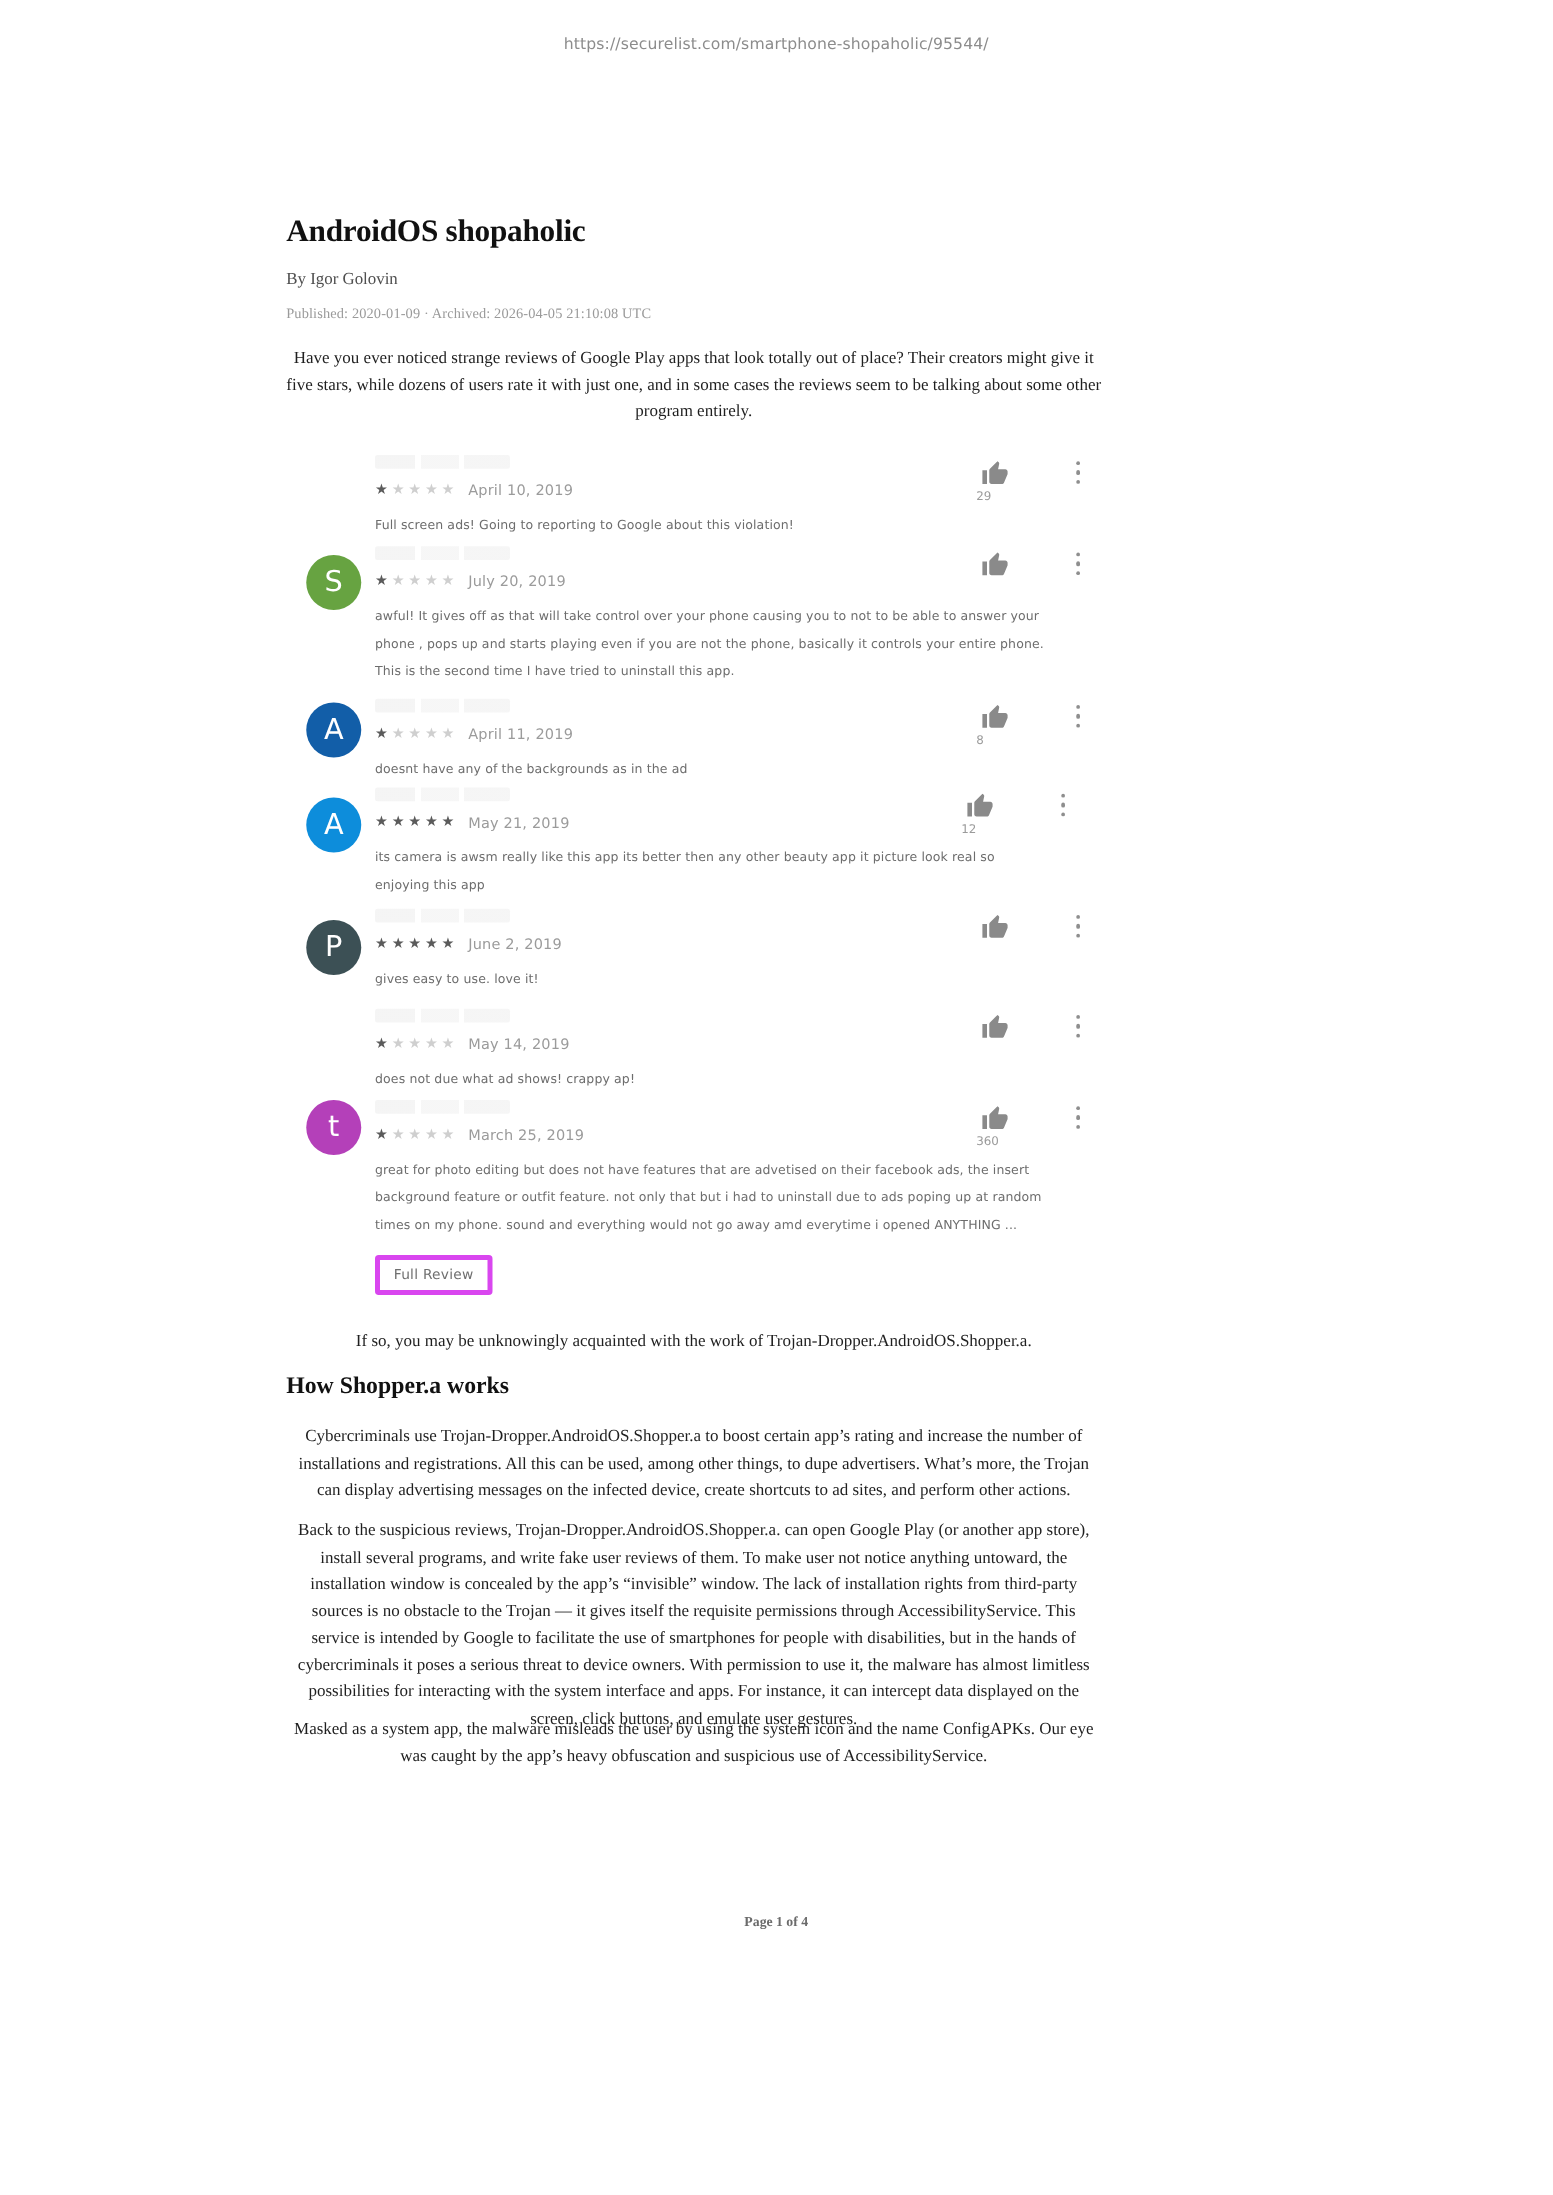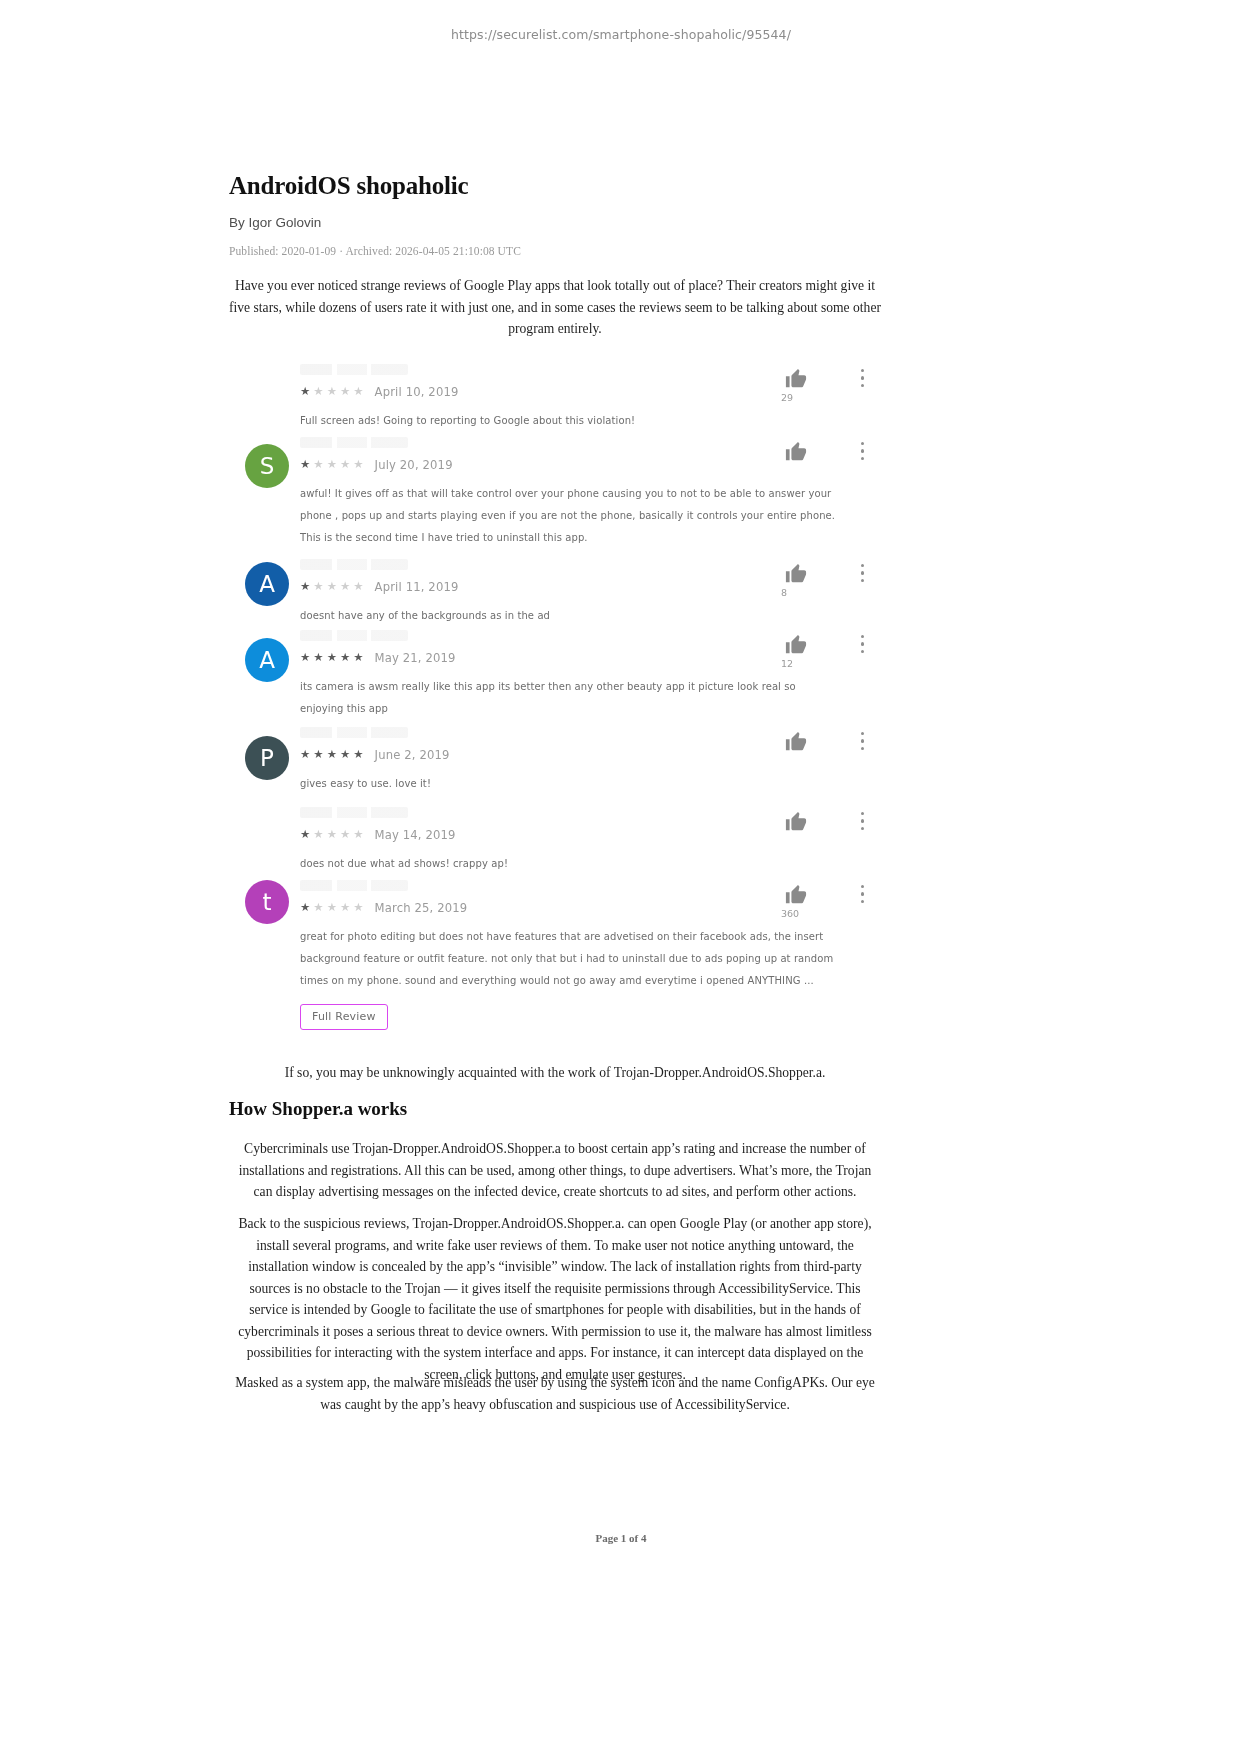--- a/index.html
+++ b/index.html
@@ -46,21 +46,21 @@
     margin: 0;
     position: absolute;
     top: 172px;
     left: 0;
     letter-spacing: -0.2px;
   }
   .byline {
     position: absolute;
     top: 215px;
     left: 0;
-    font-family: Liberation Sans, sans-serif;
+    font-family: Liberation Serif, serif;
     font-size: 13.5px;
     color: #4f4f4f;
   }
   .pubmeta {
     position: absolute;
     top: 245px;
     left: 0;
     font-family: "Liberation Serif", serif;
     font-size: 11.5px;
     color: #9a9a9a;
@@ -193,21 +193,21 @@
     width: 3.4px;
     height: 3.4px;
     border-radius: 50%;
     background: #8e8e8e;
     margin-bottom: 4px;
   }
   .fullreview-btn {
     display: inline-block;
     margin-top: 12px;
     padding: 5px 11px 6px;
-    border: 1px solid #d946ef;
+    border: 4px solid #d946ef;
     border-radius: 3px;
     font-size: 11px;
     color: #6f6f6f;
     background: #ffffff;
     letter-spacing: .2px;
   }
 </style>
 </head>
 <body>
 
@@ -289,21 +289,21 @@
         </div>
       </div>
       <div class="review" style="position: absolute; left: 0px; top: 278px; width: 565px;">
         <div class="avatar" style="background: rgb(13, 141, 219); top: 8px;">A</div>
         <div class="nameghost"></div>
         <div class="rv-top">
           <span class="stars"><span class="star-on">★</span><span class="star-on">★</span><span class="star-on">★</span><span class="star-on">★</span><span class="star-on">★</span></span>
           <span class="rv-date">May 21, 2019</span>
         </div>
         <div class="rv-text">its camera is awsm really like this app its better then any other beauty app it picture look real so enjoying this app</div>
-        <div style="position: absolute; right: 0px; top: 4px; width: 120px; height: 40px; text-decoration: underline;">
+        <div style="position: absolute; right: 12px; top: 4px; width: 120px; height: 40px; text-decoration: underline;">
           <div class="thumb"><svg width="22" height="22" viewBox="0 0 24 24">
               <path fill="#8a8a8a" d="M1 21h4V9H1v12zm22-11c0-1.1-.9-2-2-2h-6.31l.95-4.57.03-.32c0-.41-.17-.79-.44-1.06L14.17 1 7.59 7.59C7.22 7.95 7 8.45 7 9v10c0 1.1.9 2 2 2h9c.83 0 1.54-.5 1.84-1.22l3.02-7.05c.09-.23.14-.47.14-.73v-2z"></path>
             </svg></div>
           <div class="thumbcount">12</div>
           <div class="kebab">
             <i></i>
             <i></i>
             <i></i>
           </div>
         </div>

